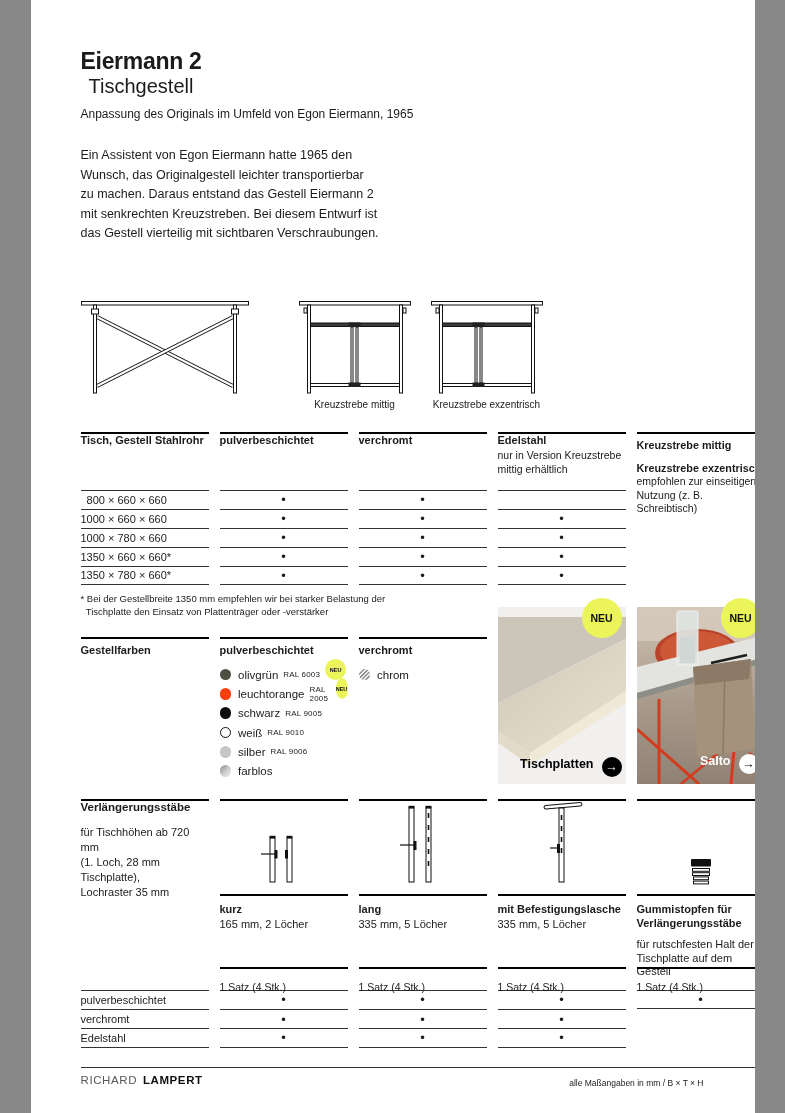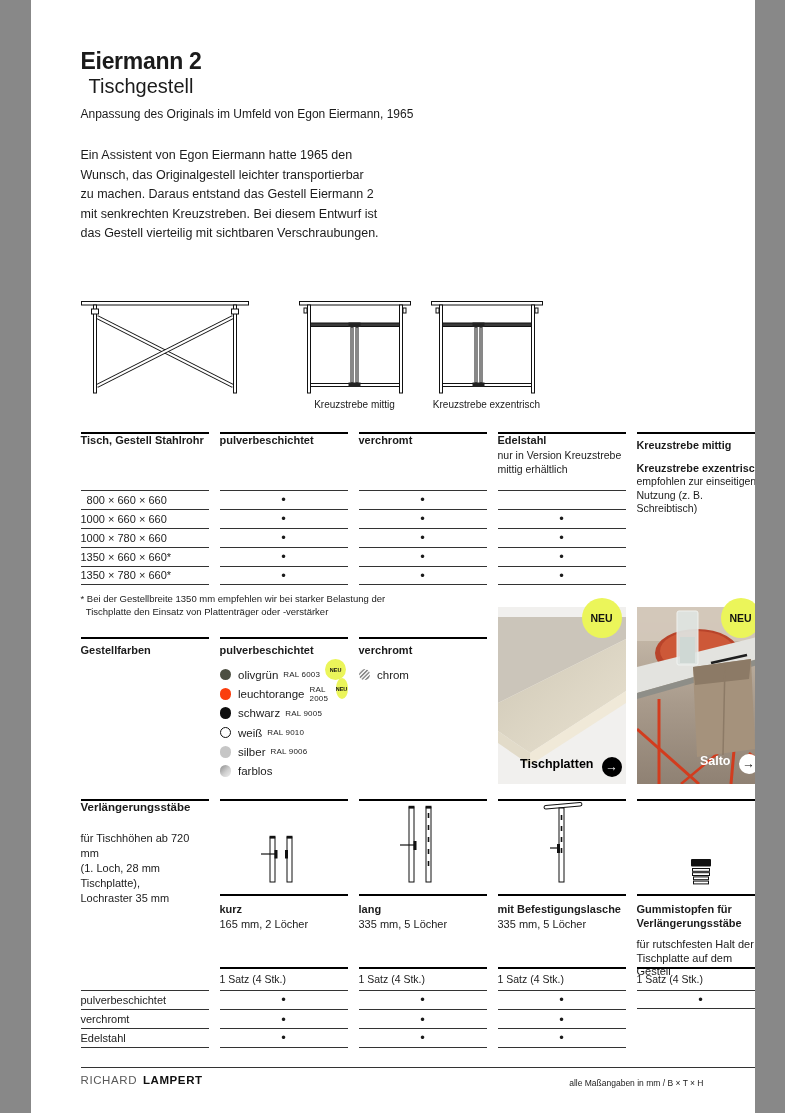--- a/index.html
+++ b/index.html
@@ -62,24 +62,24 @@
   
   .ext{position:absolute;left:50px;top:799px;}
   .ecol{border-top:2.5px solid #000;font-size:11px;}
   .edraw{height:95px;box-sizing:border-box;border-bottom:2px solid #000;
          display:flex;align-items:flex-end;justify-content:center;padding-bottom:9px;}
   .ename{font-weight:bold;margin-top:7px;line-height:13.5px;}
   .edetail{margin-top:1px;line-height:13.5px;}
   .edetail.gap{margin-top:8px;}
   .ecol1{padding-top:0;}
   .ecol1 .t{font-weight:bold;font-size:11.5px;}
-  .ecol1 .d{margin-top:18px;font-size:11px;line-height:15px;white-space:pre-line;}
+  .ecol1 .d{margin-top:12px;font-size:11px;line-height:15px;white-space:pre-line;}
   
   .avail{position:absolute;left:50px;top:967px;}
-  .ahead{height:22.5px;box-sizing:border-box;border-top:2px solid #000;font-size:10.5px;padding-top:4px;}
+  .ahead{height:22.5px;box-sizing:border-box;border-top:2px solid #000;font-size:10.5px;padding-top:12px;}
   .aspace{height:22.5px;}
   .arow{height:19.4px;box-sizing:border-box;border-top:1.5px solid #333;display:flex;align-items:center;font-size:11px;}
   .arow.dotc{justify-content:center;font-size:13px;}
   .acol.closed .arow:last-child{border-bottom:1.5px solid #333;}
   .arow.end{border-bottom:1.5px solid #333;}
   
   .footline{position:absolute;left:50px;top:1067px;width:684px;border-top:1.2px solid #333;}
   .brand{position:absolute;left:50px;top:1074px;font-size:11.5px;letter-spacing:0.6px;}
   .brand .light{color:#585858;font-weight:normal;}
   .brand .strong{color:#0f0f0f;font-weight:bold;margin-left:2px;}

